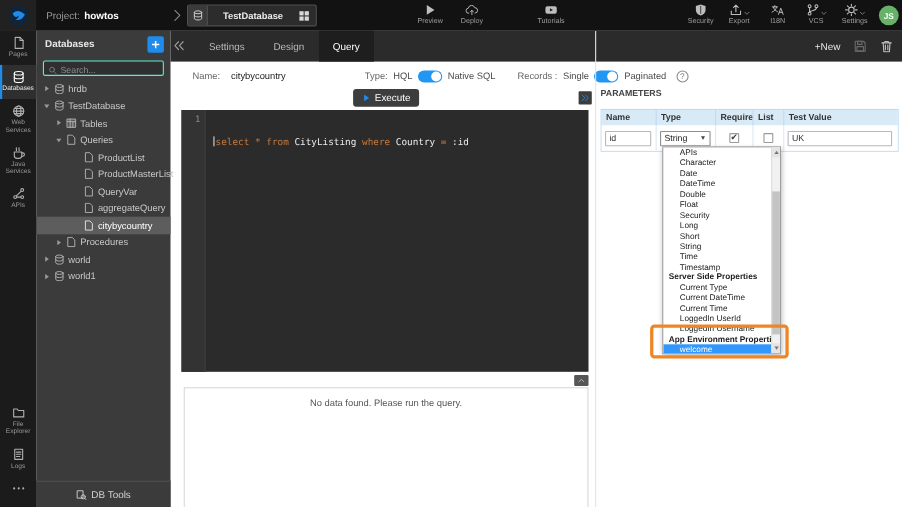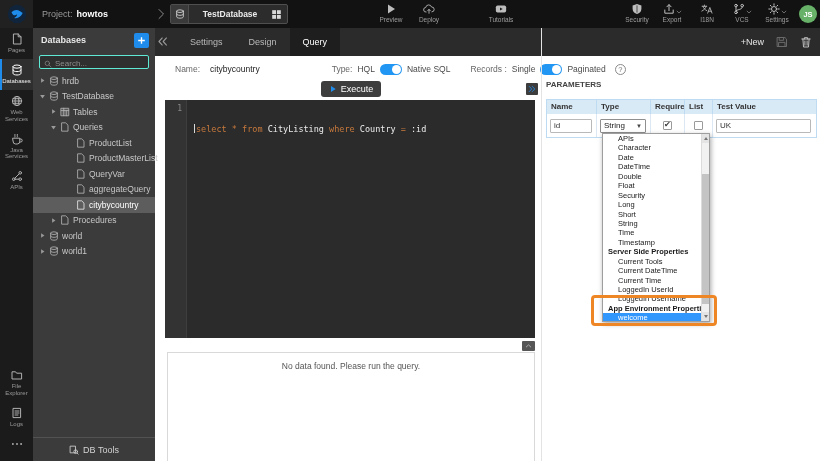--- a/index.html
+++ b/index.html
@@ -708,21 +708,21 @@
           <div class="dd-item">DateTime</div>
           <div class="dd-item">Double</div>
           <div class="dd-item">Float</div>
           <div class="dd-item">Security</div>
           <div class="dd-item">Long</div>
           <div class="dd-item">Short</div>
           <div class="dd-item">String</div>
           <div class="dd-item">Time</div>
           <div class="dd-item">Timestamp</div>
           <div class="dd-item group">Server Side Properties</div>
-          <div class="dd-item">Current Tools</div>
+          <div class="dd-item">Current Type</div>
           <div class="dd-item">Current DateTime</div>
           <div class="dd-item">Current Time</div>
           <div class="dd-item">LoggedIn UserId</div>
           <div class="dd-item">LoggedIn Username</div>
           <div class="dd-item group">App Environment Properties</div>
           <div class="dd-item selected">welcome</div>
         </div>
       <div class="dd-scroll">
         <div class="dd-btn up">
             <span class="tri-up"></span>

